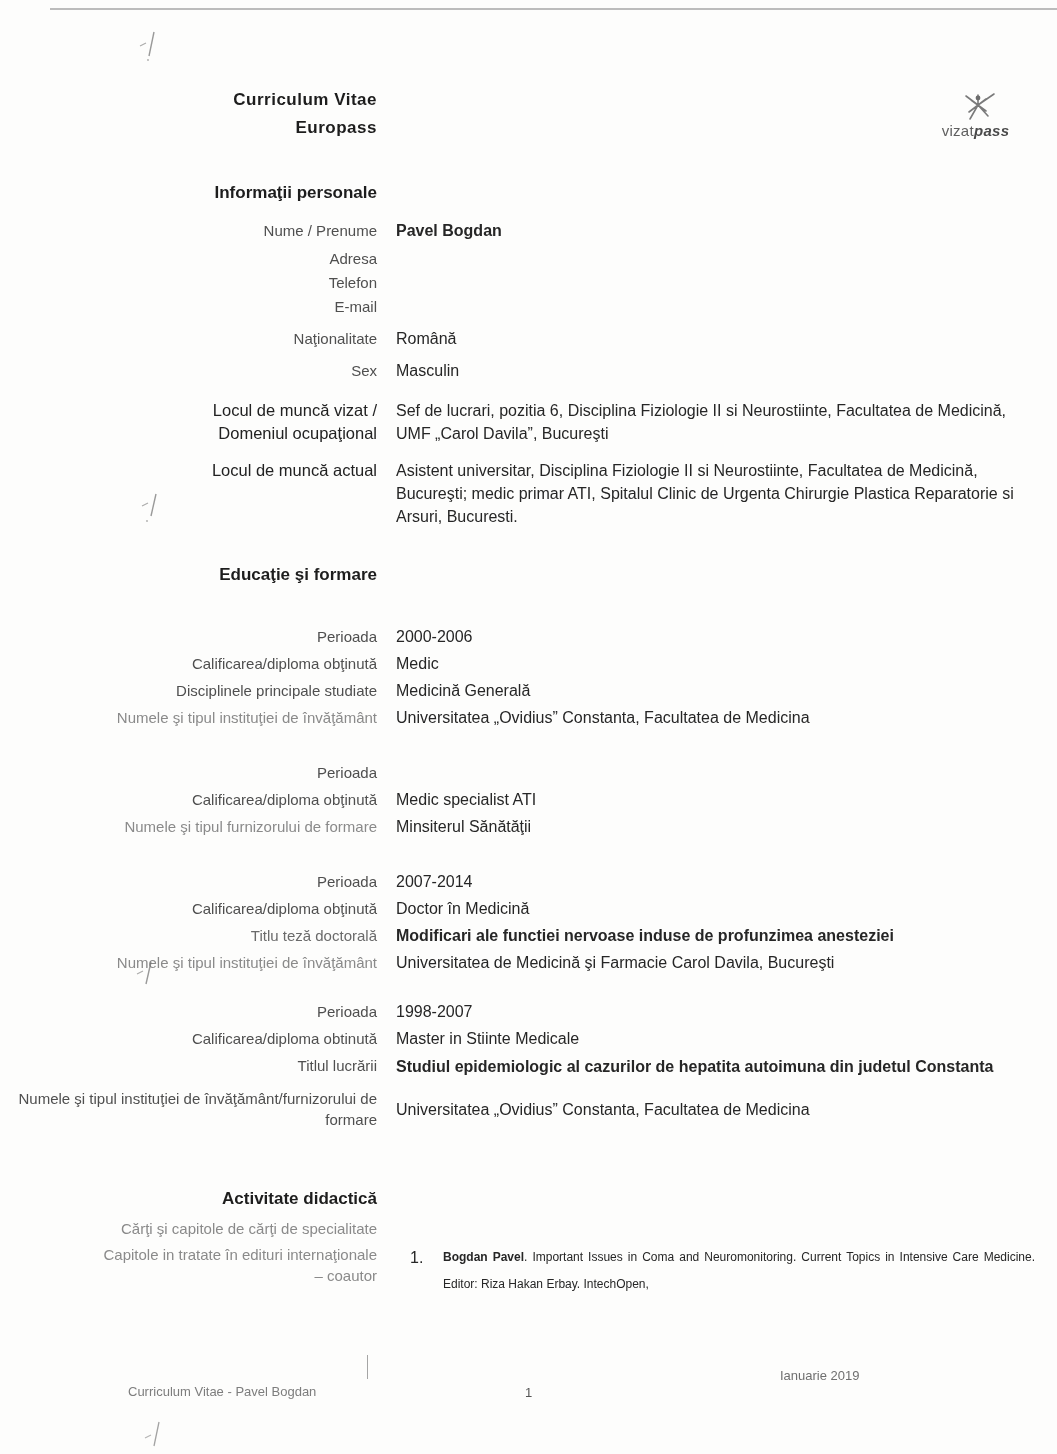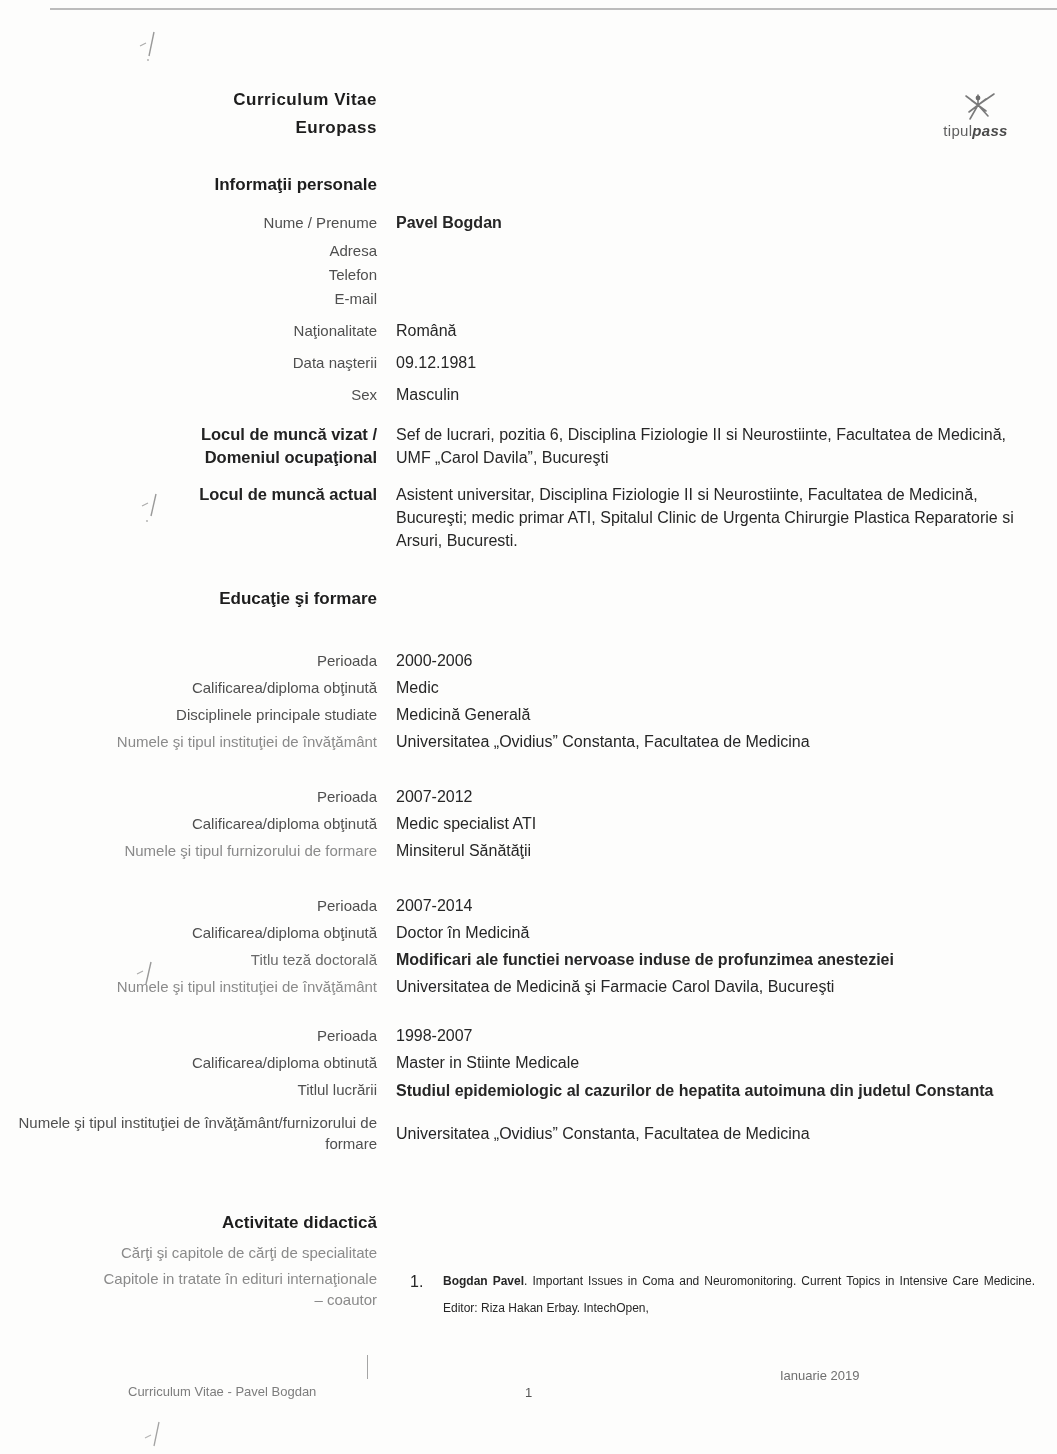--- a/index.html
+++ b/index.html
@@ -24,33 +24,33 @@
     font-size:15px;line-height:21px;color:#4f4f4f;
   }
   .col-value{
     flex:1;box-sizing:border-box;
     padding-left:19px;max-width:648px;
     font-size:16px;line-height:21px;color:#262626;
   }
   .title-block{margin-top:86px;}
   .title-line{font-size:17px;font-weight:bold;line-height:28px;color:#1d1d1d;letter-spacing:.5px;}
   .section-heading{font-size:17px;font-weight:bold;line-height:22px;color:#1d1d1d;}
-  .h-personal{margin-top:32px;}
+  .h-personal{margin-top:40px;}
   .h-education{margin-top:36px;}
   .h-teaching{margin-top:58px;}
   .r-first{margin-top:16px;}
   .r{margin-bottom:7px;}
   .r-tight{margin-bottom:3px;}
   .gap-sm{margin-top:11px;}
   .gap-md{margin-top:14px;}
   .gap-lg{margin-top:18px;}
   .entry{margin-top:34px;}
   .entry-first{margin-top:40px;}
   .entry .r{margin-bottom:6px;}
-  .bold-label{font-weight:bold;font-size:16.5px;line-height:23px;color:#222;}
+  .bold-label{font-weight:normal;font-size:16.5px;line-height:23px;color:#222;}
   .bold-label .wrapbox{display:inline-block;max-width:232px;}
   .value-23{line-height:23px;}
   .bold-value{font-weight:bold;}
   .name-value{font-weight:bold;}
   .faded{color:#8a8a8a;}
   .semifaded{color:#6a6a6a;}
   
   .logo{position:absolute;left:918px;top:92px;width:115px;text-align:center;color:#5c5c5c;}
   .logo .figure{display:block;margin:0 auto 0 38px;width:44px;height:30px;}
   .logo .wordmark{font-size:15px;letter-spacing:.3px;white-space:nowrap;}
@@ -93,21 +93,21 @@
     <path d="M19 2 L14 26" stroke="#7d7d7d" stroke-width="1.3" fill="none"></path>
     <path d="M5 18 L11 15" stroke="#979797" stroke-width="1.1" fill="none"></path>
   </svg>
   <div class="vline-artifact"></div>
 
   <div class="logo">
     <svg class="figure" viewBox="0 0 44 30">
       <path d="M22 13 L10 4 M22 13 L38 2 M22 13 L14 27 M22 13 L32 24 M22 13 L22 3 M15 8 L30 19 M30 7 L13 20" stroke="#7a7a7a" stroke-width="1.6" fill="none" stroke-linecap="round"></path>
       <circle cx="22" cy="6" r="2.4" fill="#6d6d6d"></circle>
     </svg>
-    <span class="wordmark"><span class="euro">tipul</span><span class="pass">pass</span></span>
+    <span class="wordmark"><span class="euro">vizat</span><span class="pass">pass</span></span>
   </div>
 
   <div class="row title-block">
     <div class="col-label">
       <div class="title-line">Curriculum Vitae</div>
       <div class="title-line">Europass</div>
     </div>
     <div class="col-value"></div>
   </div>
 
@@ -130,24 +130,20 @@
   </div>
   <div class="row r-tight">
     <div class="col-label">E-mail</div>
     <div class="col-value"></div>
   </div>
   <div class="row r gap-sm">
     <div class="col-label">Naţionalitate</div>
     <div class="col-value">Română</div>
   </div>
   <div class="row r gap-sm">
-    <div class="col-label">Data naşterii</div>
-    <div class="col-value">09.12.1981</div>
-  </div>
-  <div class="row r gap-sm">
     <div class="col-label">Sex</div>
     <div class="col-value">Masculin</div>
   </div>
 
   <div class="row gap-lg">
     <div class="col-label bold-label"><span class="wrapbox">Locul de muncă vizat / Domeniul ocupaţional</span></div>
     <div class="col-value value-23">Sef de lucrari, pozitia 6, Disciplina Fiziologie II si Neurostiinte, Facultatea de Medicină, UMF „Carol Davila”, Bucureşti</div>
   </div>
   <div class="row gap-md">
     <div class="col-label bold-label"><span class="wrapbox">Locul de muncă actual</span></div>
@@ -174,21 +170,20 @@
     </div>
     <div class="row r">
       <div class="col-label faded">Numele şi tipul instituţiei de învăţământ</div>
       <div class="col-value">Universitatea „Ovidius” Constanta, Facultatea de Medicina</div>
     </div>
   </div>
 
   <div class="entry">
     <div class="row r">
       <div class="col-label">Perioada</div>
-      <div class="col-value">2007-2012</div>
     </div>
     <div class="row r">
       <div class="col-label">Calificarea/diploma obţinută</div>
       <div class="col-value">Medic specialist ATI</div>
     </div>
     <div class="row r">
       <div class="col-label faded">Numele şi tipul furnizorului de formare</div>
       <div class="col-value">Minsiterul Sănătăţii</div>
     </div>
   </div>

